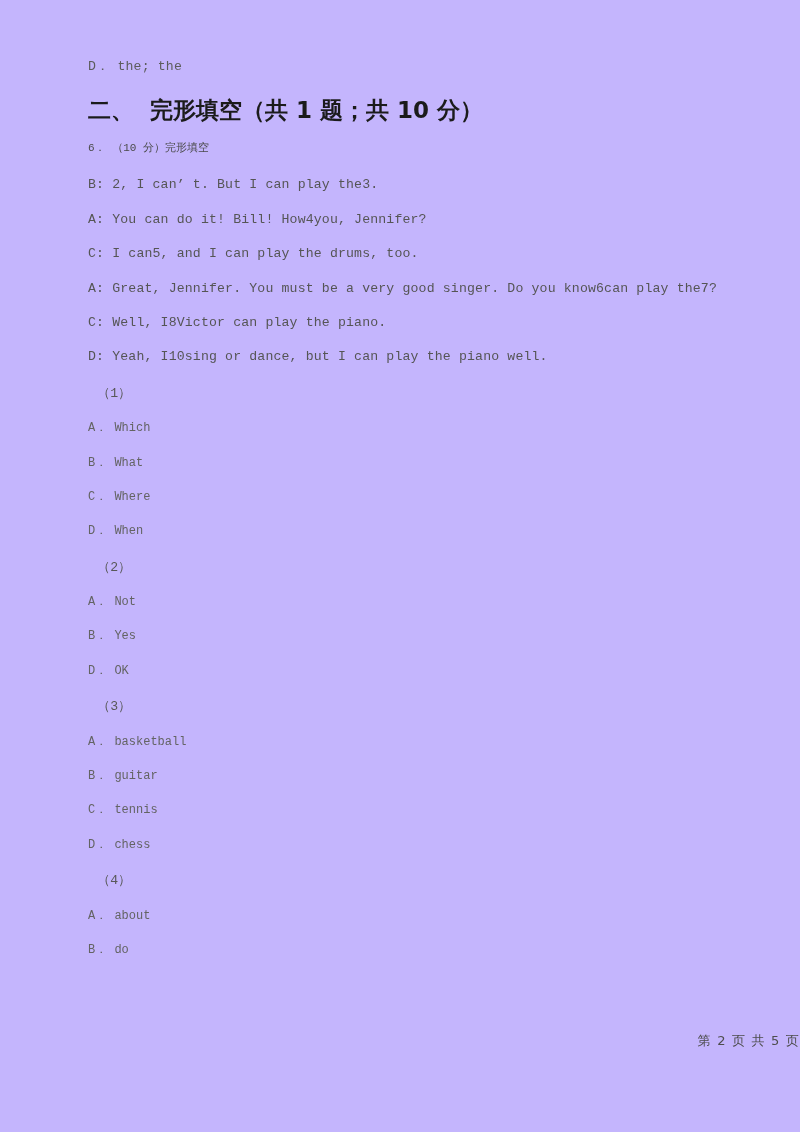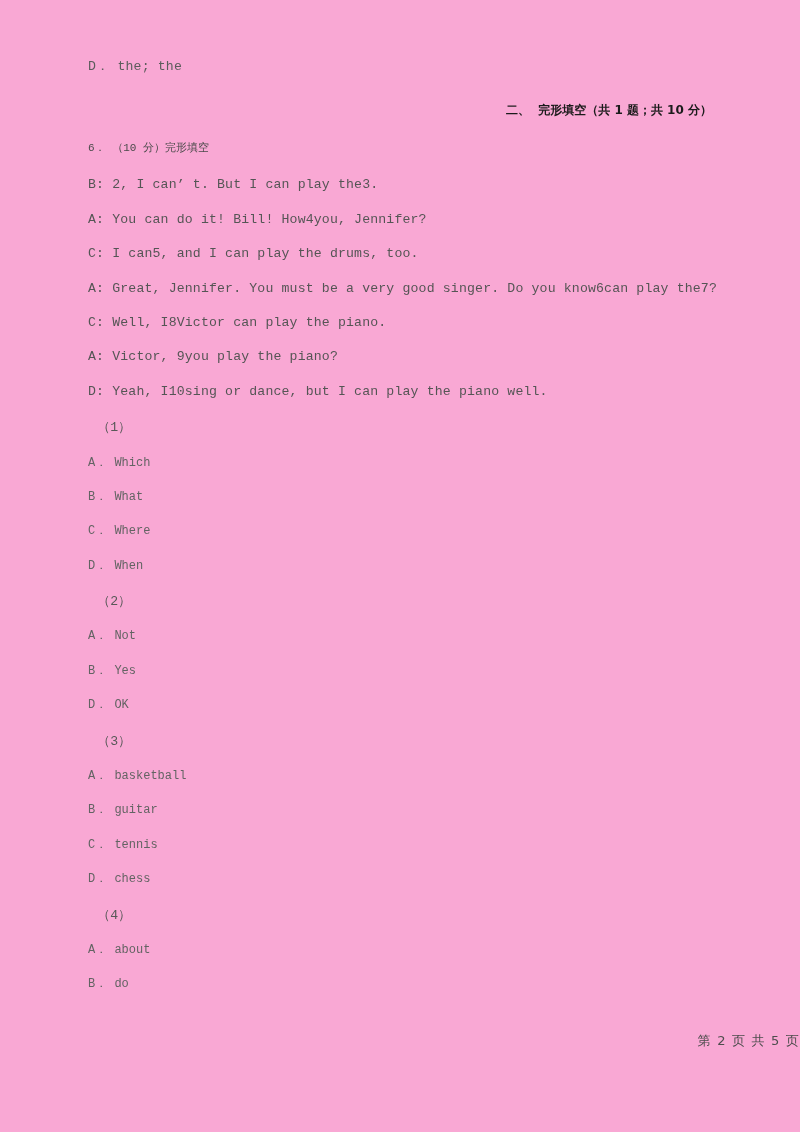--- a/index.html
+++ b/index.html
@@ -13,21 +13,21 @@
     position: relative;
     overflow: hidden;
     font-family: "Liberation Serif", "DejaVu Serif", serif;
   }
 
   .page {
     position: absolute;
     top: 0; left: 0;
     width: 800px;
     height: 1132px;
-    background: #f9a8d4;
+    background: #c4b5fd;
   }
 
   
   .content {
     position: absolute;
     left: 88px;
     top: 50px;
     width: 624px;
   }
 
@@ -38,29 +38,28 @@
     line-height: 34.4px;
     height: 34.4px;
     color: #5c5c5c;
     white-space: pre;
     letter-spacing: 0.15px;
   }
 
   
   .section-heading {
     font-family: "DejaVu Sans", "Liberation Sans", sans-serif;
-    font-size: 12px;
+    font-size: 23px;
     font-weight: 700;
     color: #1b1b1b;
     line-height: 40px;
     height: 40px;
     margin-top: 6px;
     margin-bottom: 2px;
     white-space: pre;
-    text-align: right;
   }
 
   
   .question-stem {
     font-family: "Liberation Mono", "DejaVu Sans Mono", monospace;
     font-size: 11px;
     line-height: 32px;
     height: 32px;
     color: #4a4a4a;
     white-space: pre;
@@ -118,21 +117,20 @@
     <div class="section-heading">二、  完形填空（共 1 题；共 10 分）</div>
 
     <div class="question-stem">6． （10 分）完形填空</div>
 
     <div class="dialogue">
       <div class="line">B: 2, I can’ t. But I can play the3.</div>
       <div class="line">A: You can do it! Bill! How4you, Jennifer?</div>
       <div class="line">C: I can5, and I can play the drums, too.</div>
       <div class="line">A: Great, Jennifer. You must be a very good singer. Do you know6can play the7?</div>
       <div class="line">C: Well, I8Victor can play the piano.</div>
-      <div class="line">A: Victor, 9you play the piano?</div>
       <div class="line">D: Yeah, I10sing or dance, but I can play the piano well.</div>
     </div>
 
     <div class="blank-group">
       <div class="blank-label">（1）</div>
       <div class="option">A． Which</div>
       <div class="option">B． What</div>
       <div class="option">C． Where</div>
       <div class="option">D． When</div>
     </div>

